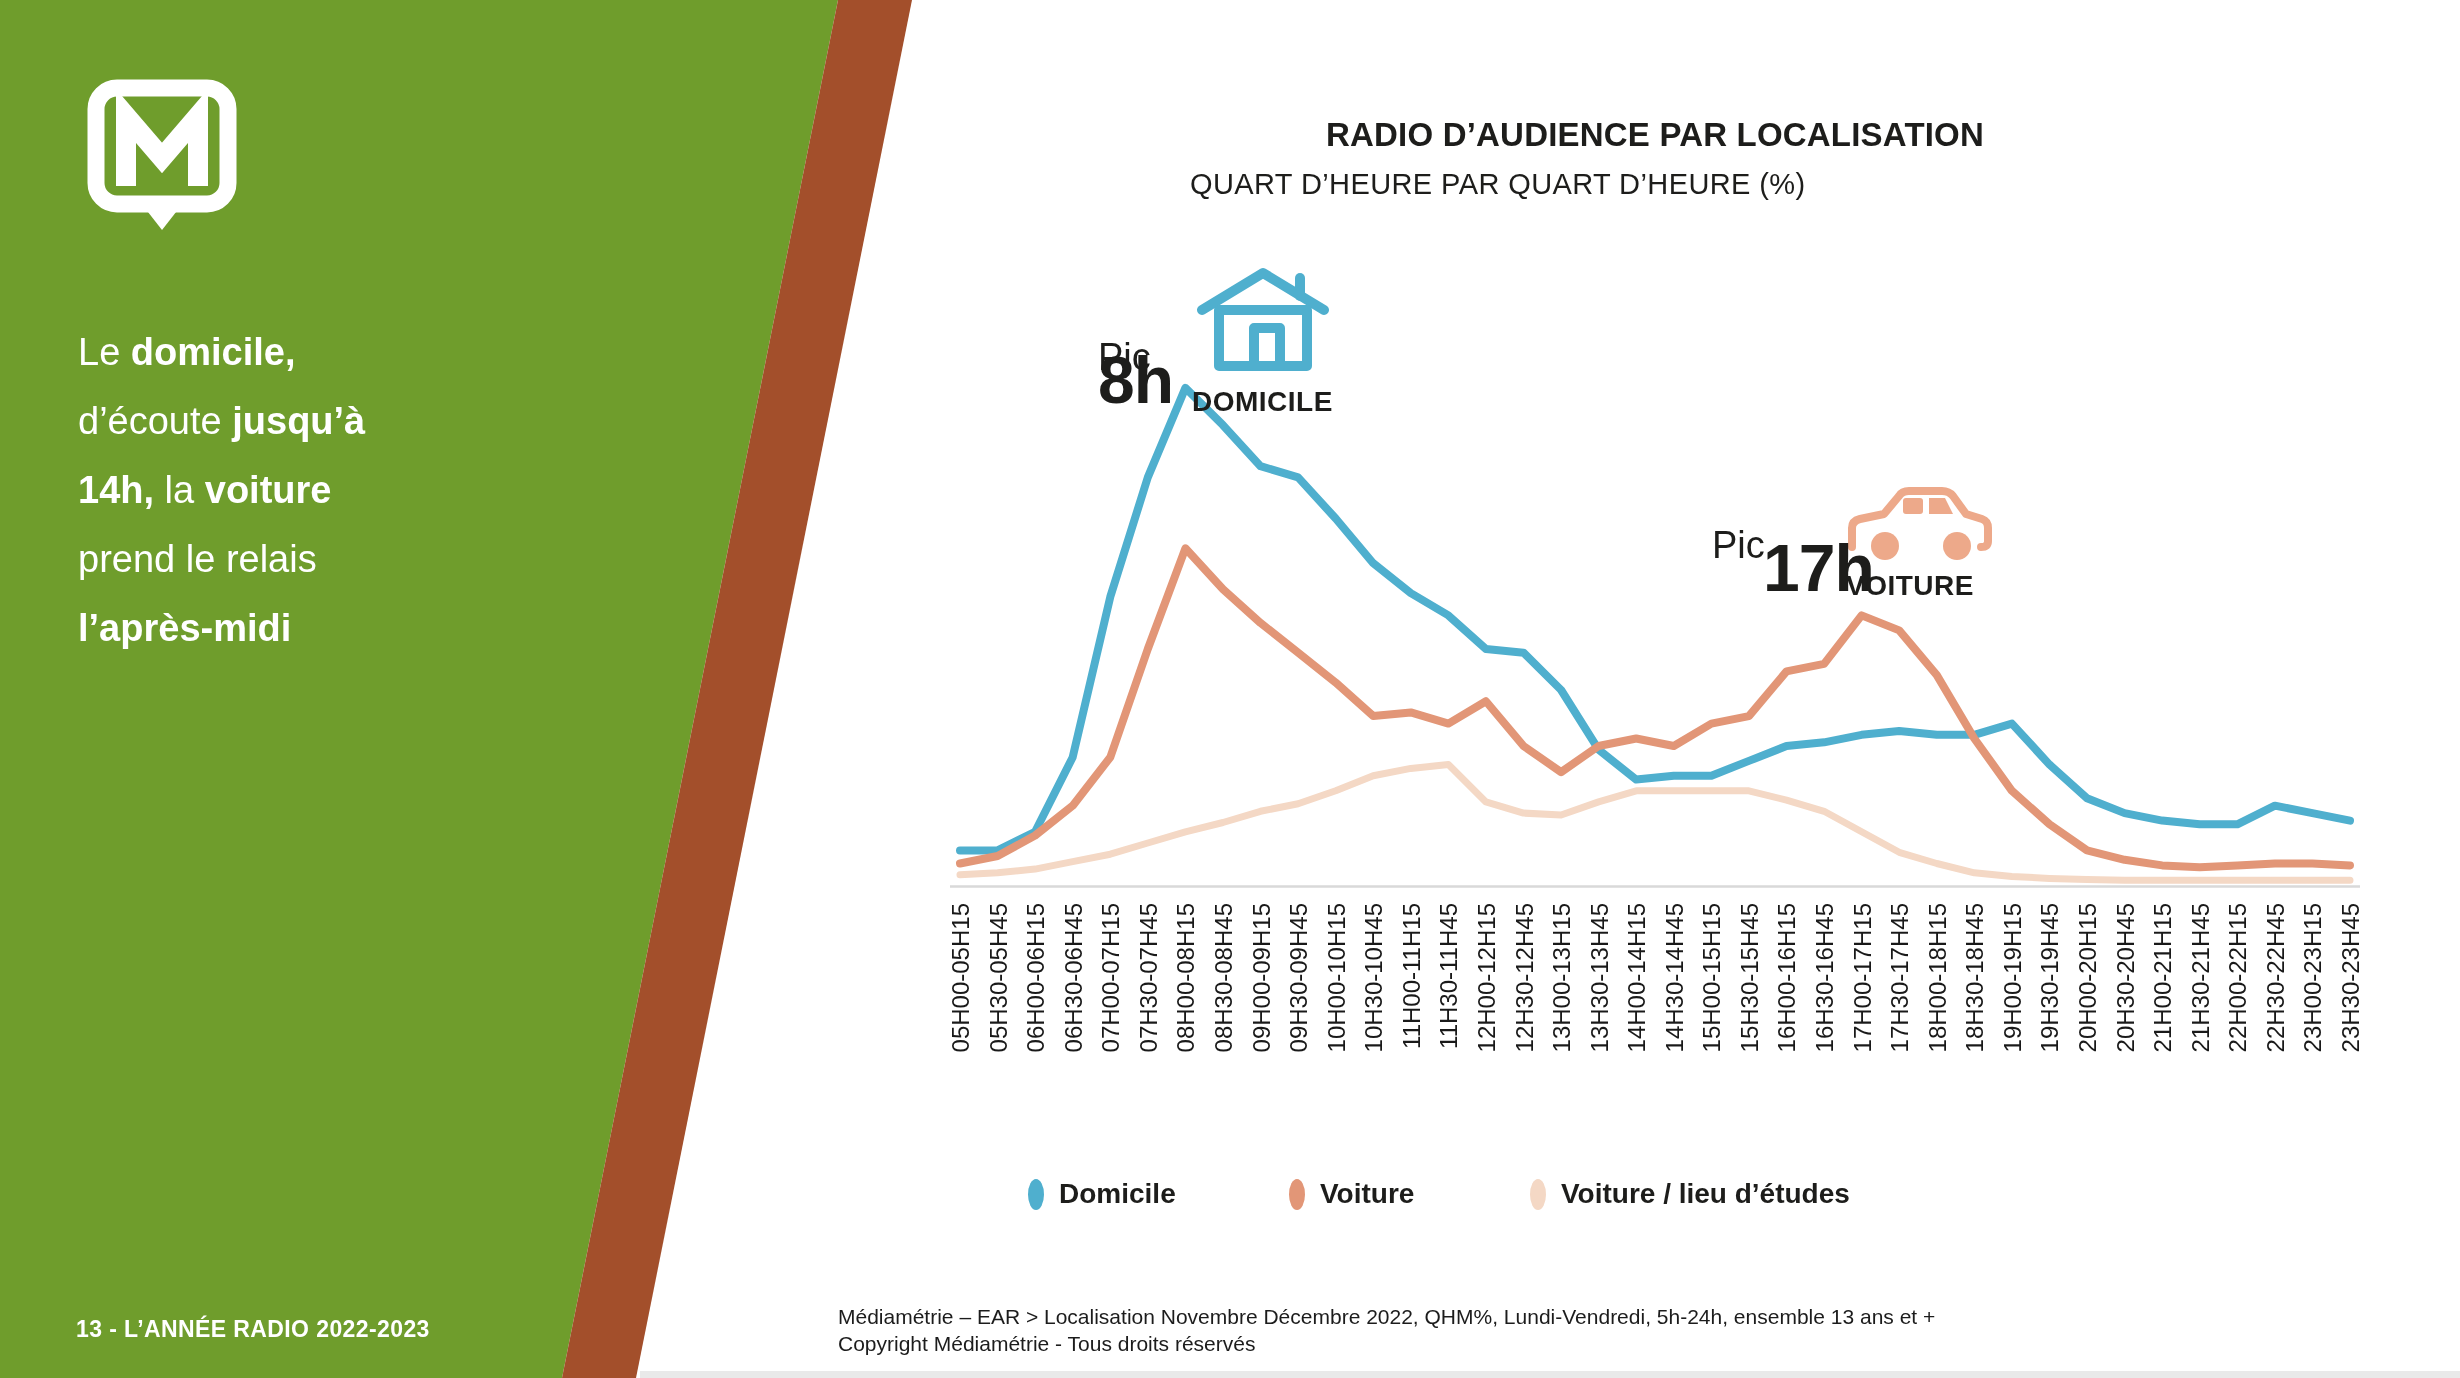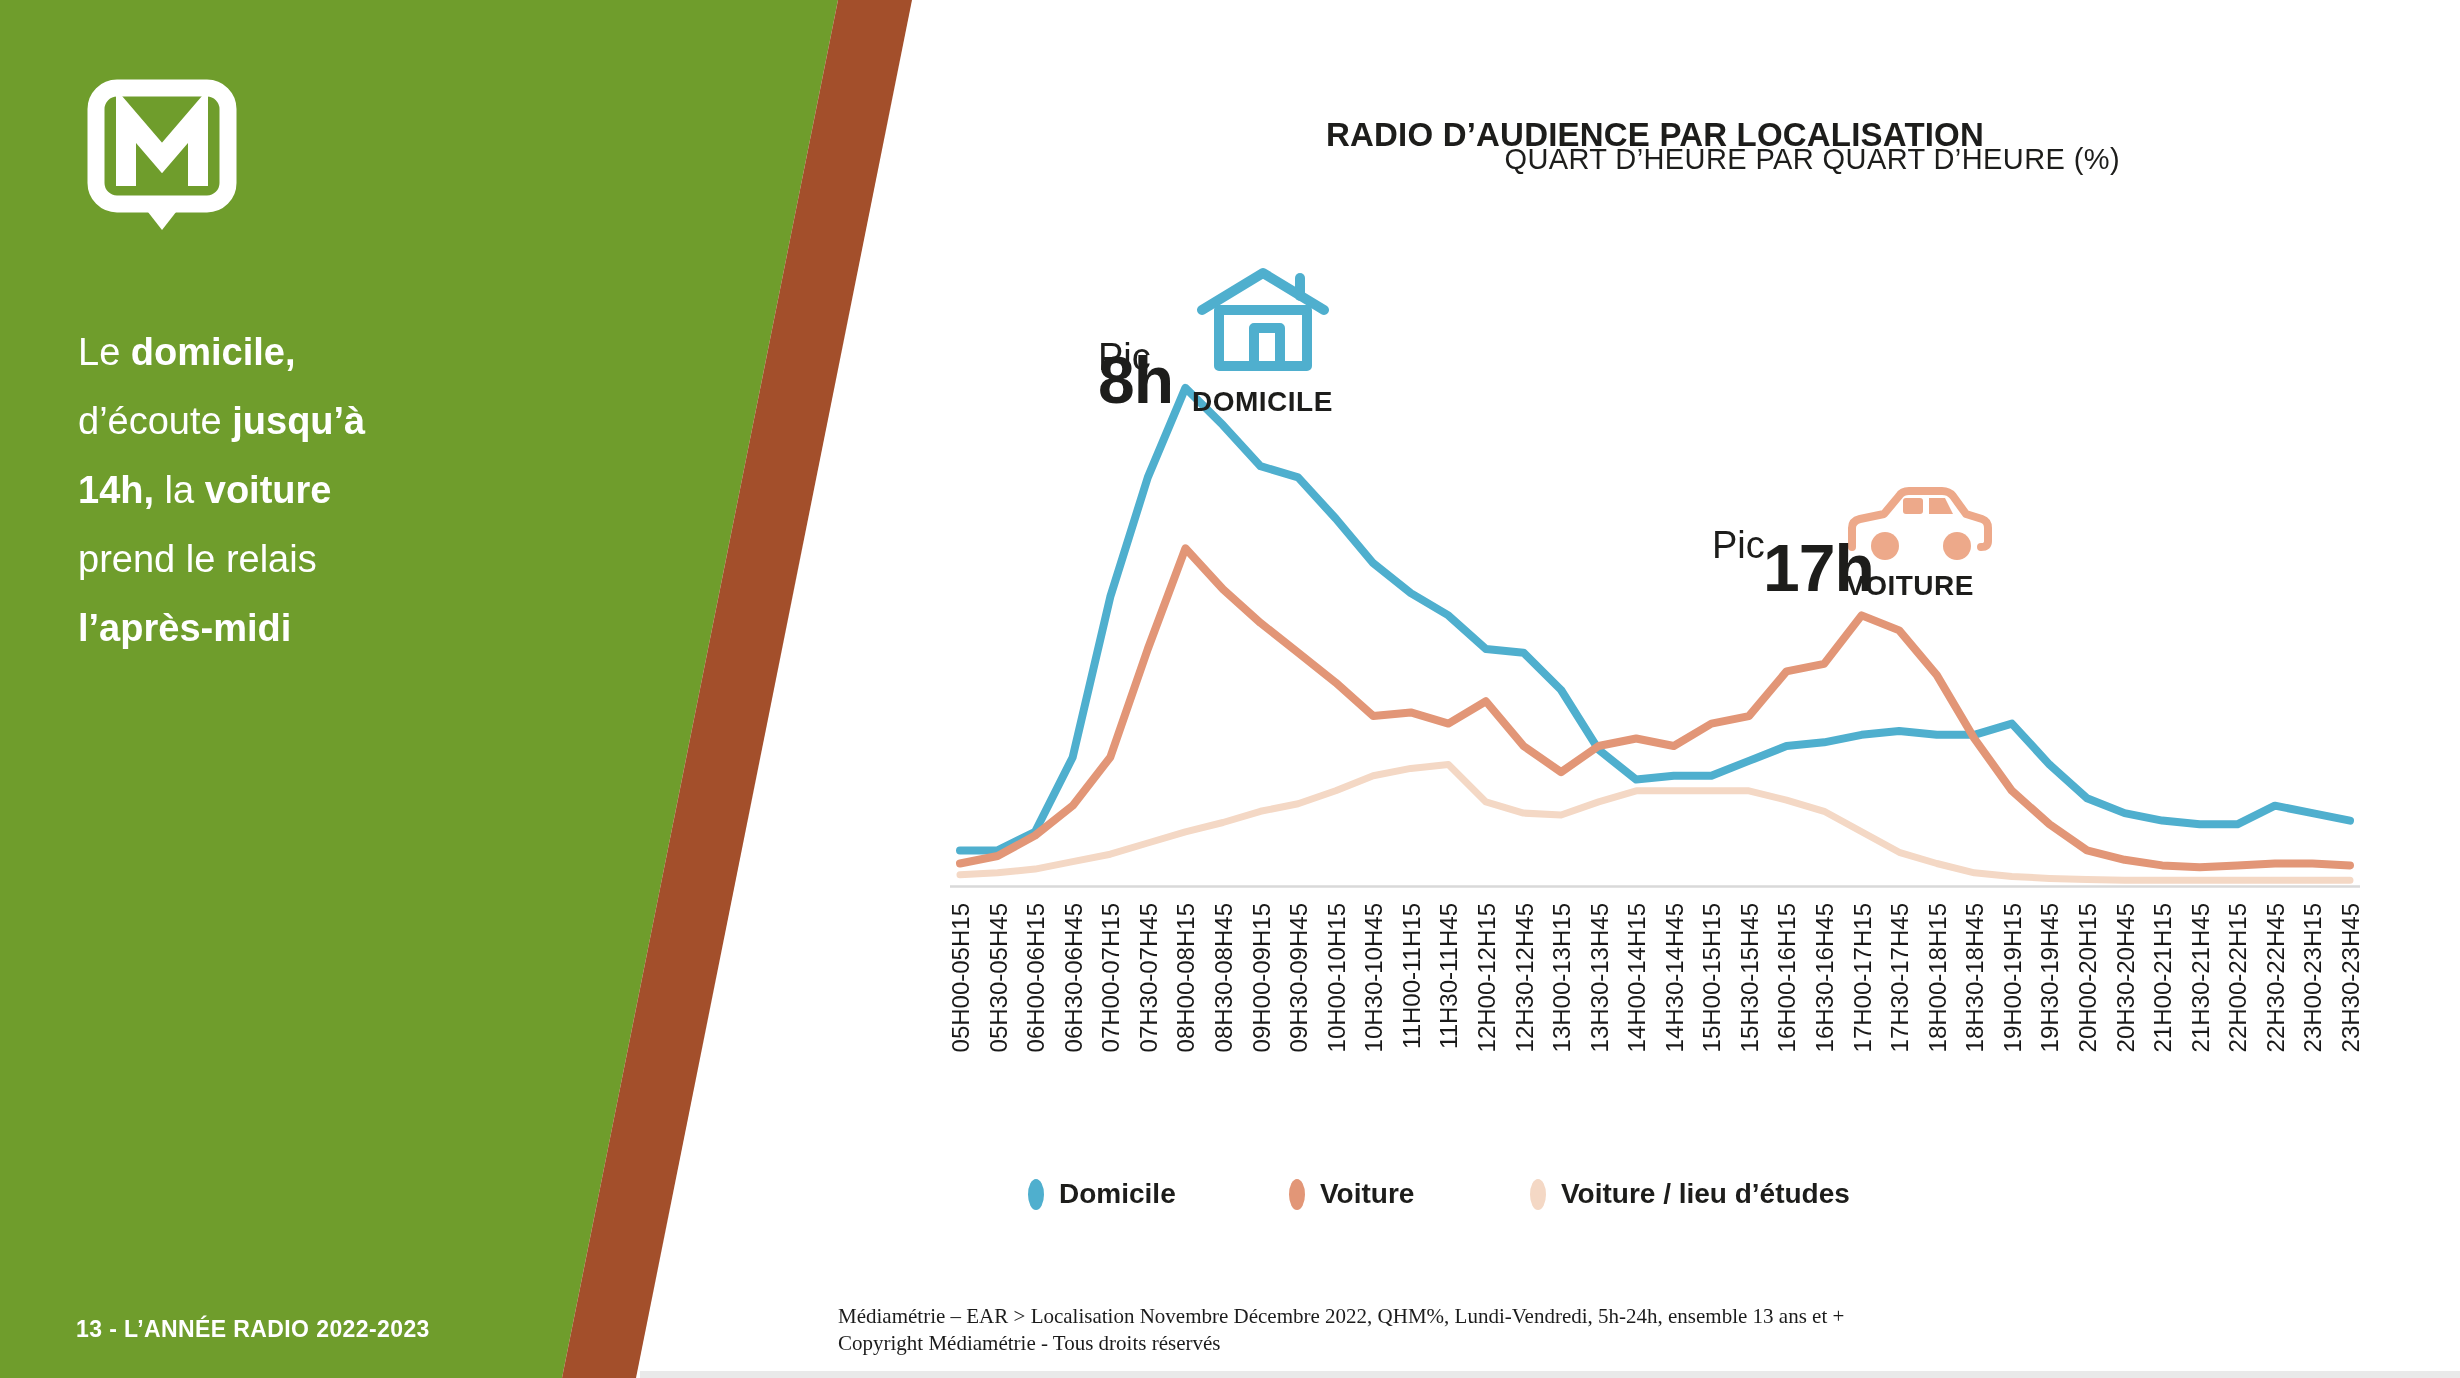--- a/index.html
+++ b/index.html
@@ -12,34 +12,34 @@
      clip-path:polygon(0 0,838px 0,562px 100%,0 100%);z-index:1;}
   #brown-stripe{inset:0;background:#a34f2b;
      clip-path:polygon(838px 0,912px 0,636px 100%,562px 100%);z-index:1;}
   .content{z-index:2;}
   
   #headline{left:78px;top:318px;width:470px;font-size:38px;line-height:69px;color:#fff;z-index:2;}
   #headline .b{font-weight:700;}
   #page-footer{left:76px;top:1316px;font-size:23px;font-weight:700;color:#fff;letter-spacing:.4px;z-index:2;}
   
   #chart-title{left:1190px;top:116px;width:930px;text-align:center;font-size:33px;font-weight:700;letter-spacing:.2px;z-index:2;}
-  #chart-subtitle{left:1190px;top:143px;width:930px;text-align:right;font-size:29px;letter-spacing:.4px;z-index:2;}
+  #chart-subtitle{left:1190px;top:168px;width:930px;text-align:left;font-size:29px;letter-spacing:.4px;z-index:2;}
   
   .pic-word{font-size:38px;color:#1d1d1b;z-index:3;margin-top:28px;}
   .pic-time{font-size:66px;font-weight:700;z-index:3;letter-spacing:-1px;}
   .pic-place{font-size:28px;font-weight:700;letter-spacing:.5px;z-index:3;}
   
   .legend-item{display:flex;align-items:center;gap:15px;z-index:2;}
   .legend-dot{width:16px;height:31px;border-radius:50%;}
   .legend-label{font-size:28px;font-weight:700;}
   
   .xlab{position:absolute;width:190px;height:26px;transform:rotate(-90deg);
         text-align:right;font-size:24px;color:#191919;white-space:nowrap;z-index:2;}
   
-  #source{left:838px;top:1303px;font-size:21px;line-height:27px;color:#1c1c1c;z-index:2;font-family:Liberation Serif, serif;}
+  #source{left:838px;top:1303px;font-size:21px;line-height:27px;color:#1c1c1c;z-index:2;}
 </style>
 </head>
 <body>
 
 <div class="abs" id="bottom-strip"></div>
 <div class="abs" id="green-panel"></div>
 <div class="abs" id="brown-stripe"></div>
 
 <svg class="abs content" style="left:86px;top:78px" width="152" height="158" viewBox="0 0 152 158">
   <rect x="10" y="10" width="132" height="116" rx="21" fill="none" stroke="#fff" stroke-width="17"></rect>

